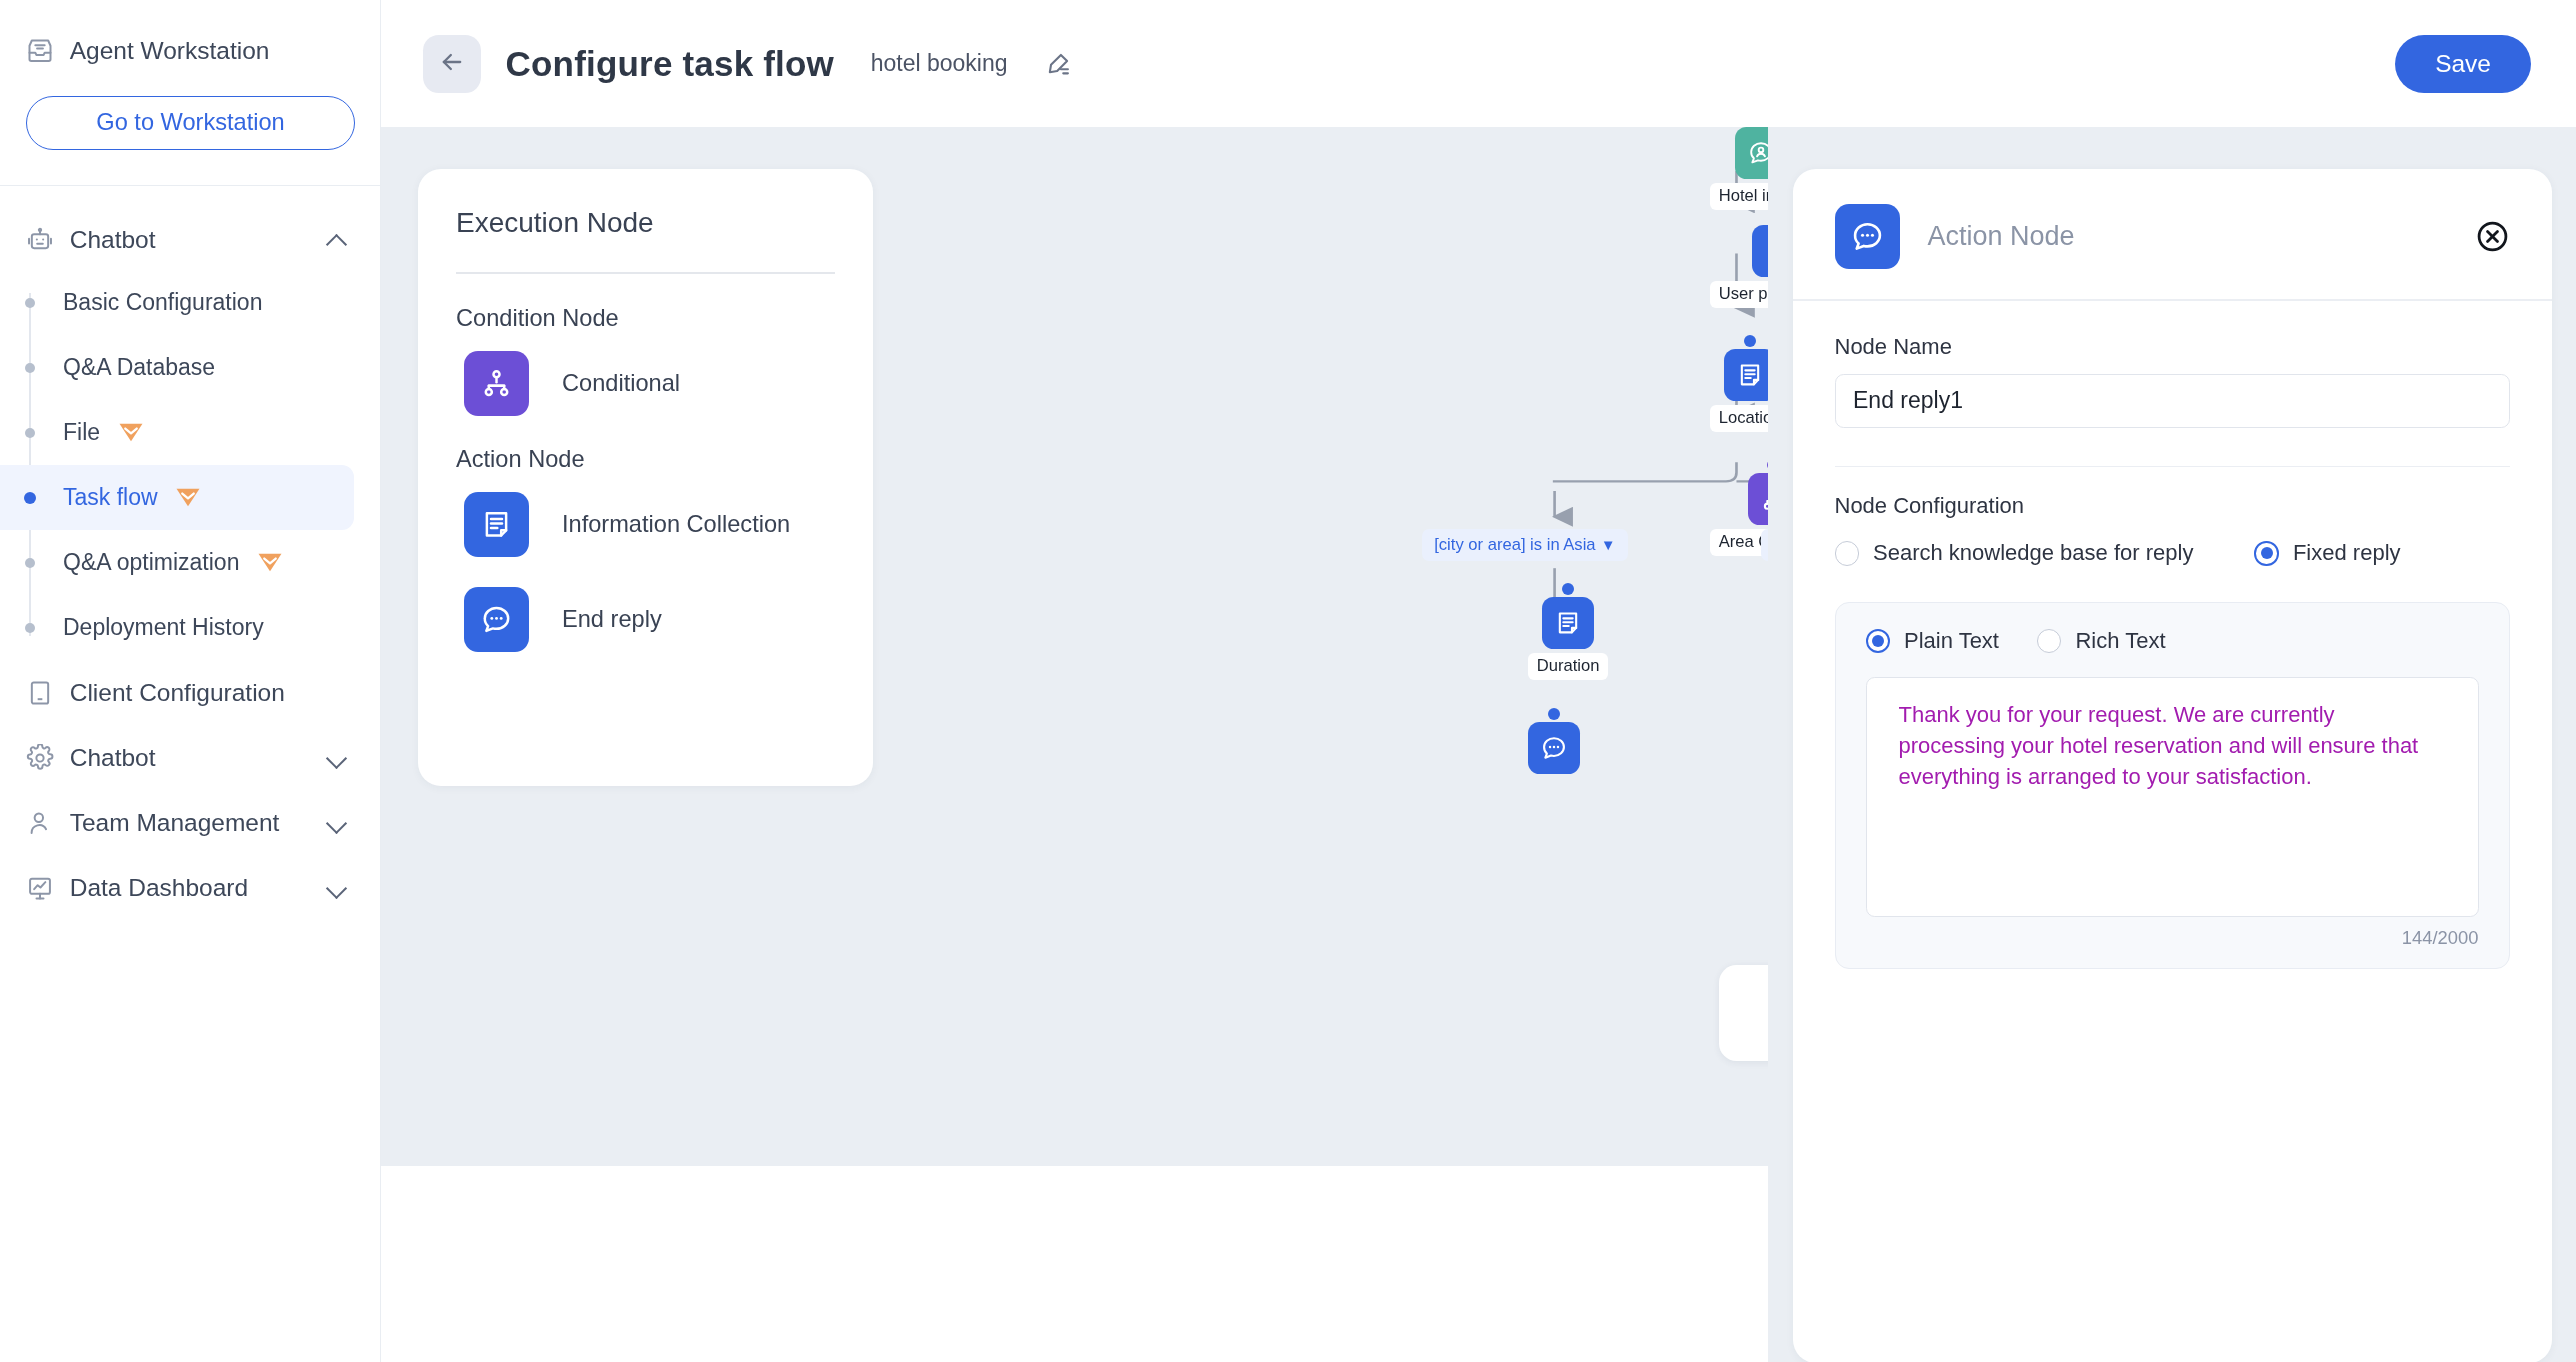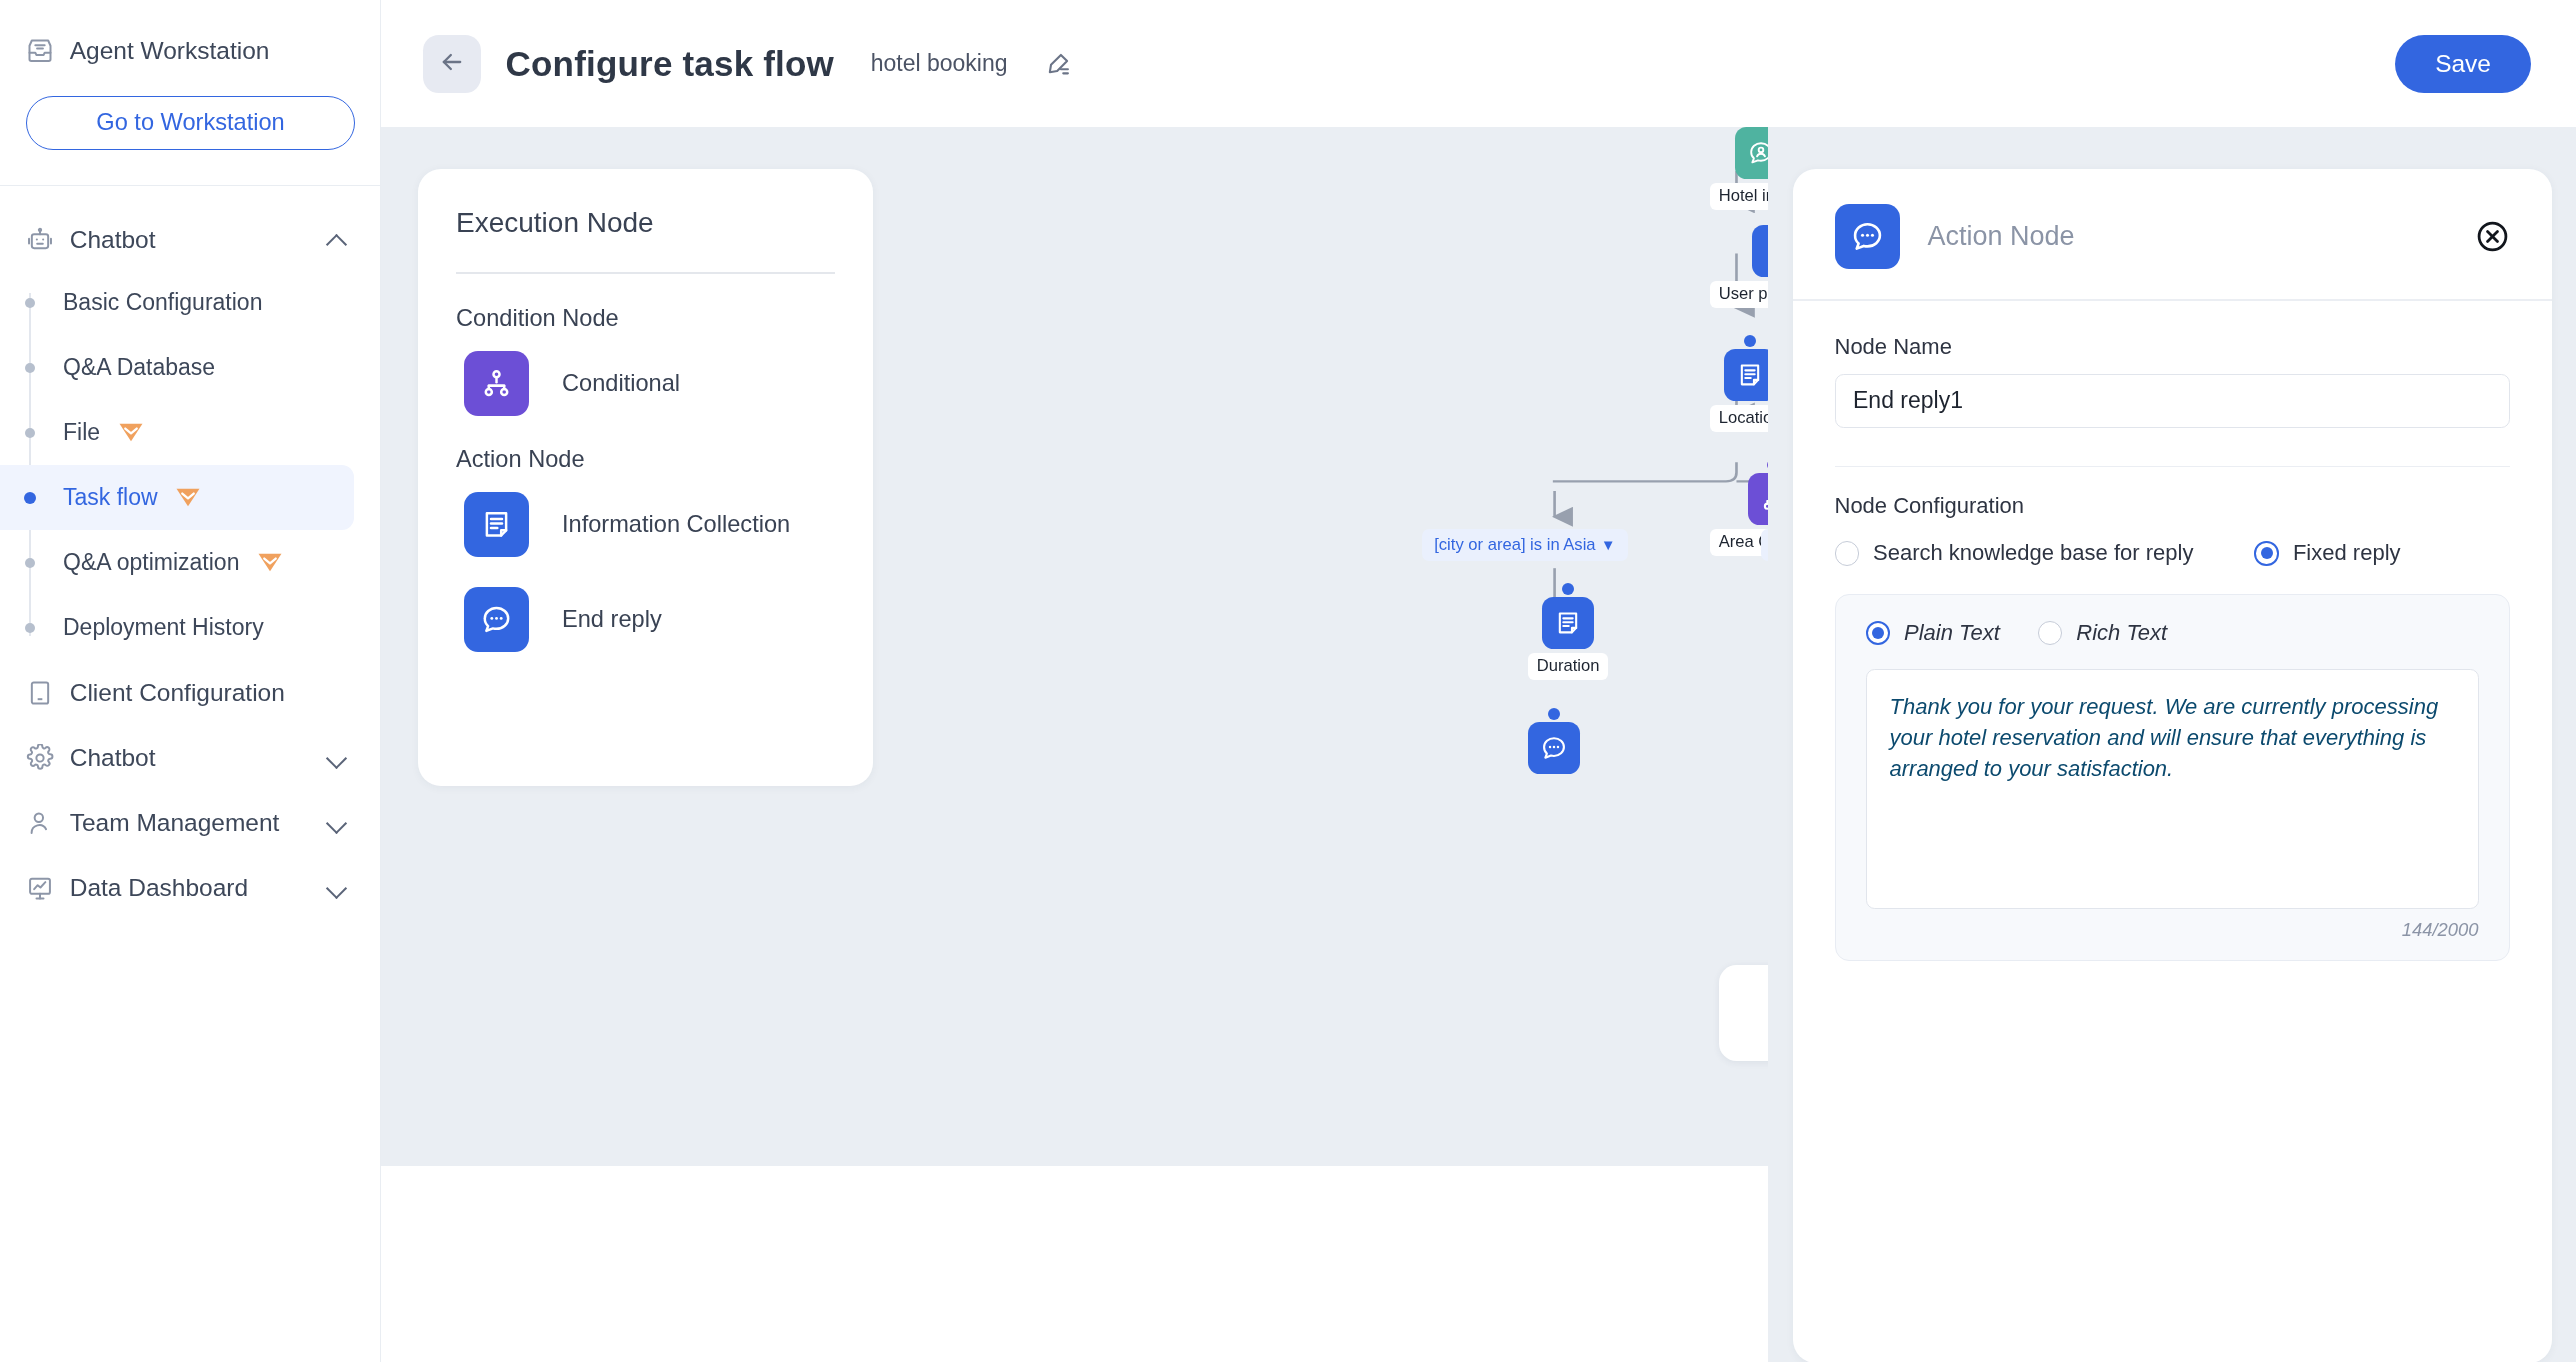--- a/index.html
+++ b/index.html
@@ -168,27 +168,27 @@
   .rdot { width: 24.5px; height: 24.5px; border-radius: 50%; border: 1.7px solid #c6ccd8; background: #fff; position: relative; flex: 0 0 24.5px; }
   .rdot.on { border: 2.6px solid #3366e0; }
   .rdot.on::after {
     content: ""; position: absolute; left: 50%; top: 50%; width: 12.2px; height: 12.2px;
     margin: -6.1px 0 0 -6.1px; border-radius: 50%; background: #3366e0;
   }
   .rlabel { font-size: 22px; color: #2e3442; }
   .radio-gap { width: 26px; }
 
   .reply-card {
-    margin-top: 28px; background: #f7f9fc; border: 1.7px solid #e8ecf3;
-    border-radius: 14px; padding: 24.5px 30px 19px 30px; font-style: italic;
+    margin-top: 36px; background: #f7f9fc; border: 1.7px solid #e8ecf3;
+    border-radius: 14px; padding: 24.5px 30px 19px 30px;
   }
   .reply-types { display: flex; align-items: center; gap: 38px; }
   .reply-area {
     margin-top: 23px; background: #fff; border: 1.7px solid #e1e5ec; border-radius: 8.7px;
-    height: 240px; padding: 21px 23px; font-size: 22px; line-height: 1.42; color: #0c4a6e;
+    height: 240px; padding: 21px 32px; font-size: 22px; line-height: 1.42; color: #a21caf;
   }
   .reply-count { text-align: right; font-size: 18.4px; color: #8b94a6; margin-top: 10.5px; }
 </style>
 </head>
 <body>
 
 <div class="app">
 
   <aside class="sidebar">
     <div class="sb-top">

